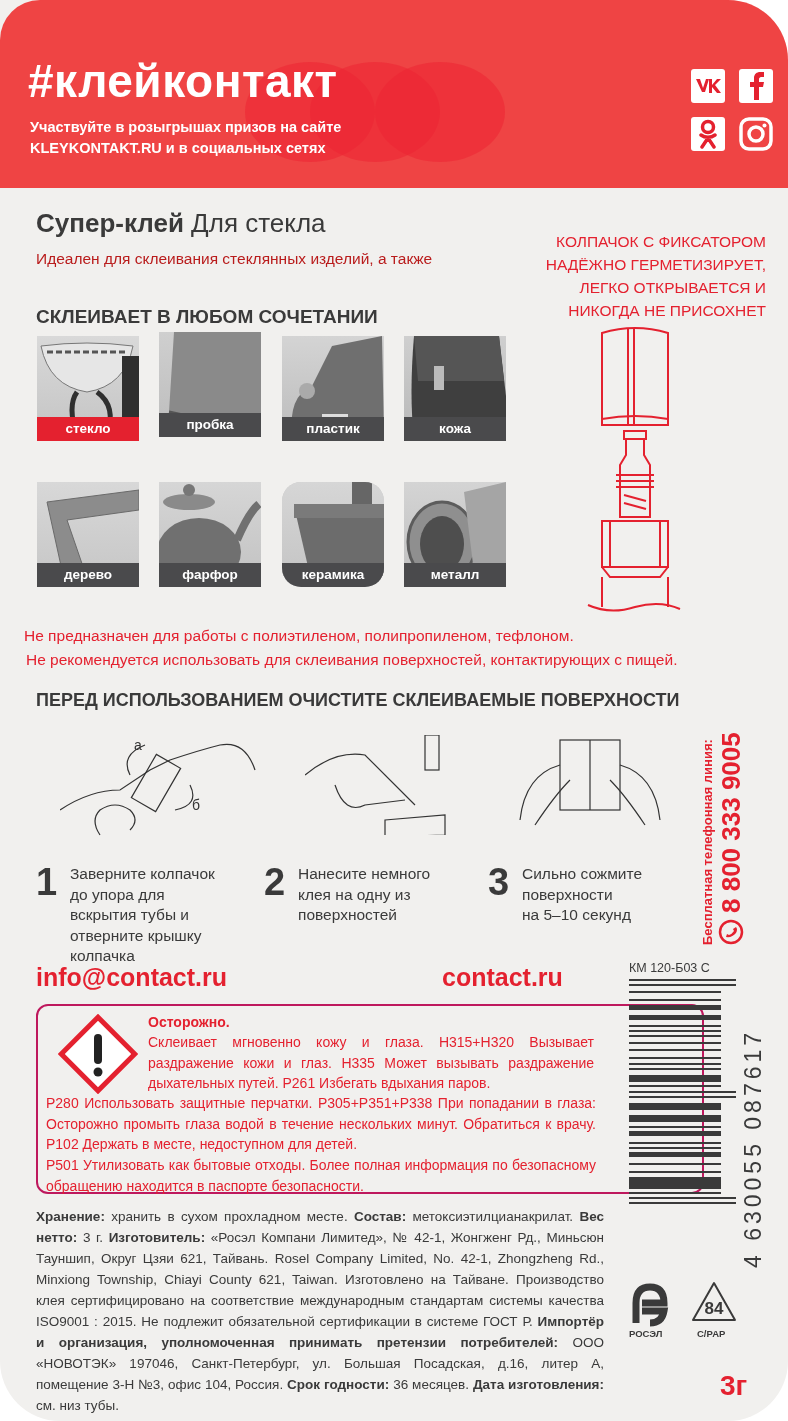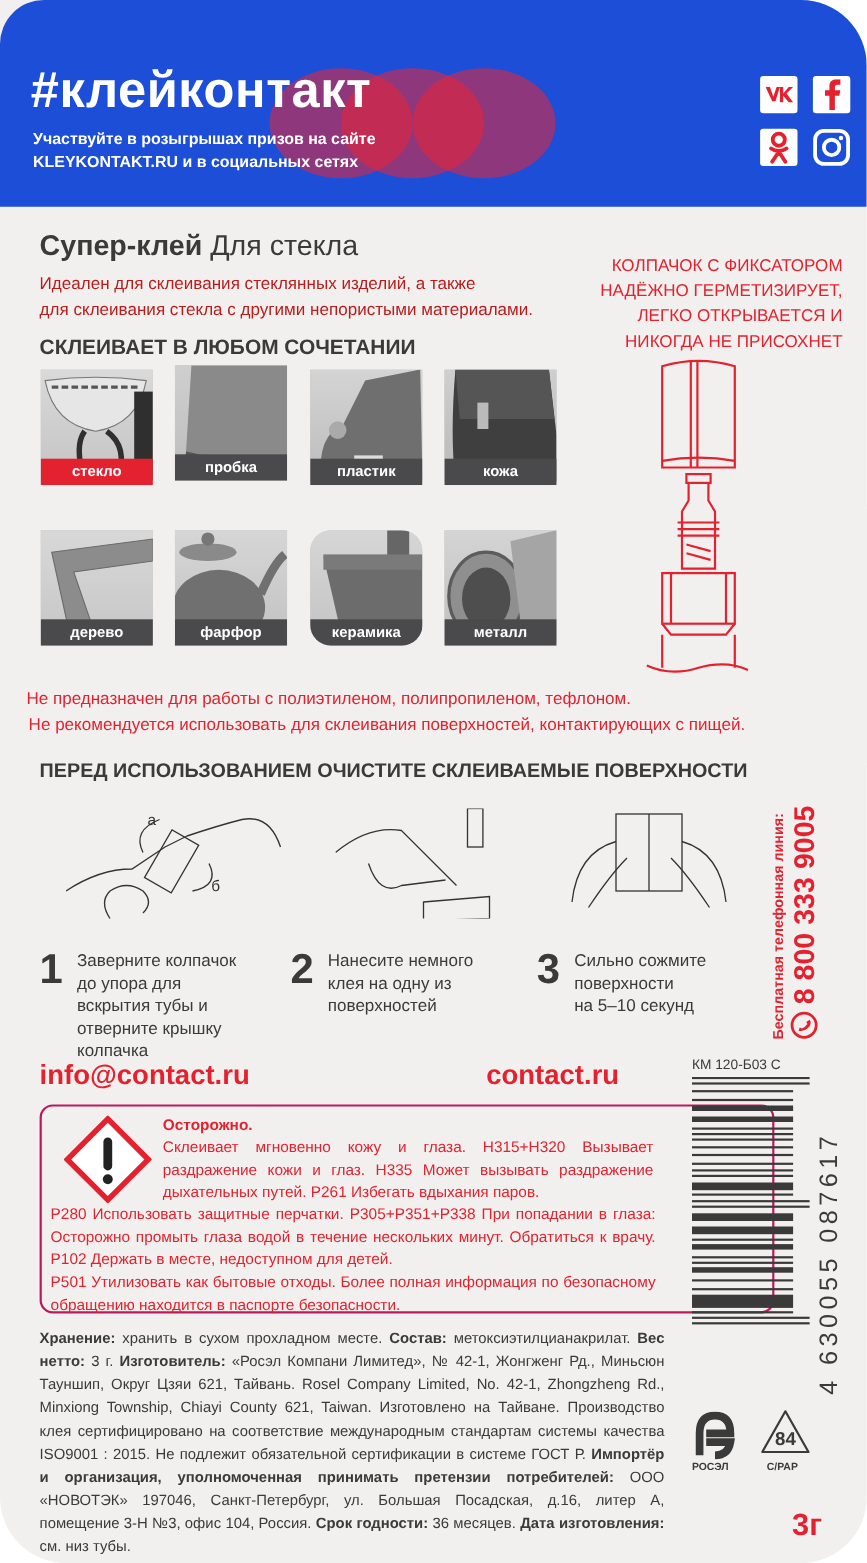--- a/index.html
+++ b/index.html
@@ -4,21 +4,21 @@
 <style>
   * { box-sizing: border-box; margin: 0; padding: 0; }
   html, body { width: 788px; height: 1421px; background: #ffffff; overflow: hidden; }
   body { font-family: "Liberation Sans", "DejaVu Sans", sans-serif; color: #3a3a3a; position: relative; }
   .card {
     position: absolute; left: 0; top: 0; width: 788px; height: 1421px;
     background: #f1f0ee; border-radius: 0 60px 60px 60px; overflow: hidden;
   }
   .header {
     position: absolute; left: 0; top: 0; width: 788px; height: 188px;
-    background: #1d4ed8; border-radius: 40px 40px 0 0;
+    background: #ef4444; border-radius: 40px 40px 0 0;
   }
   .hash { position: absolute; left: 28px; top: 54px; font-size: 46px; font-weight: bold; color: #fff; letter-spacing: 0.5px; }
   .promo { position: absolute; left: 30px; top: 117px; font-size: 14.5px; font-weight: bold; color: #fff; line-height: 21px; }
   .blob { position: absolute; top: 62px; width: 130px; height: 100px; border-radius: 50%; background: #ec2533; opacity: 0.55; }
   .social { position: absolute; width: 34px; height: 34px; background: #fff; border-radius: 3px; display: flex; align-items: center; justify-content: center; color: #e4212f; font-weight: bold; }
   .social svg { display: block; }
 
   .title { position: absolute; left: 36px; top: 208px; font-size: 26px; color: #3a3a3a; }
   .title b { font-weight: bold; }
   .subtitle { position: absolute; left: 36px; top: 247px; font-size: 15.5px; line-height: 23px; color: #b91c1c; }
@@ -96,21 +96,20 @@
           <rect x="2" y="2" width="30" height="30" rx="8" fill="none" stroke="#fff" stroke-width="3.5"></rect>
           <circle cx="17" cy="17" r="7" fill="none" stroke="#fff" stroke-width="3.5"></circle>
           <circle cx="25.5" cy="8.5" r="2" fill="#fff"></circle>
         </svg>
     </div>
   </div>
 
   <div class="title"><b>Супер-клей</b><span> Для стекла</span></div>
   <div class="subtitle">
     <div>Идеален для склеивания стеклянных изделий, а также</div>
-    <div>для склеивания стекла с другими непористыми материалами.</div>
   </div>
   <div class="cap-text">
     <div>КОЛПАЧОК С ФИКСАТОРОМ</div>
     <div>НАДЁЖНО ГЕРМЕТИЗИРУЕТ,</div>
     <div>ЛЕГКО ОТКРЫВАЕТСЯ И</div>
     <div>НИКОГДА НЕ ПРИСОХНЕТ</div>
   </div>
 
   <svg style="position:absolute; left:580px; top:325px;" width="130" height="290" viewBox="0 0 130 290">
     <g fill="none" stroke="#e4212f" stroke-width="2">

